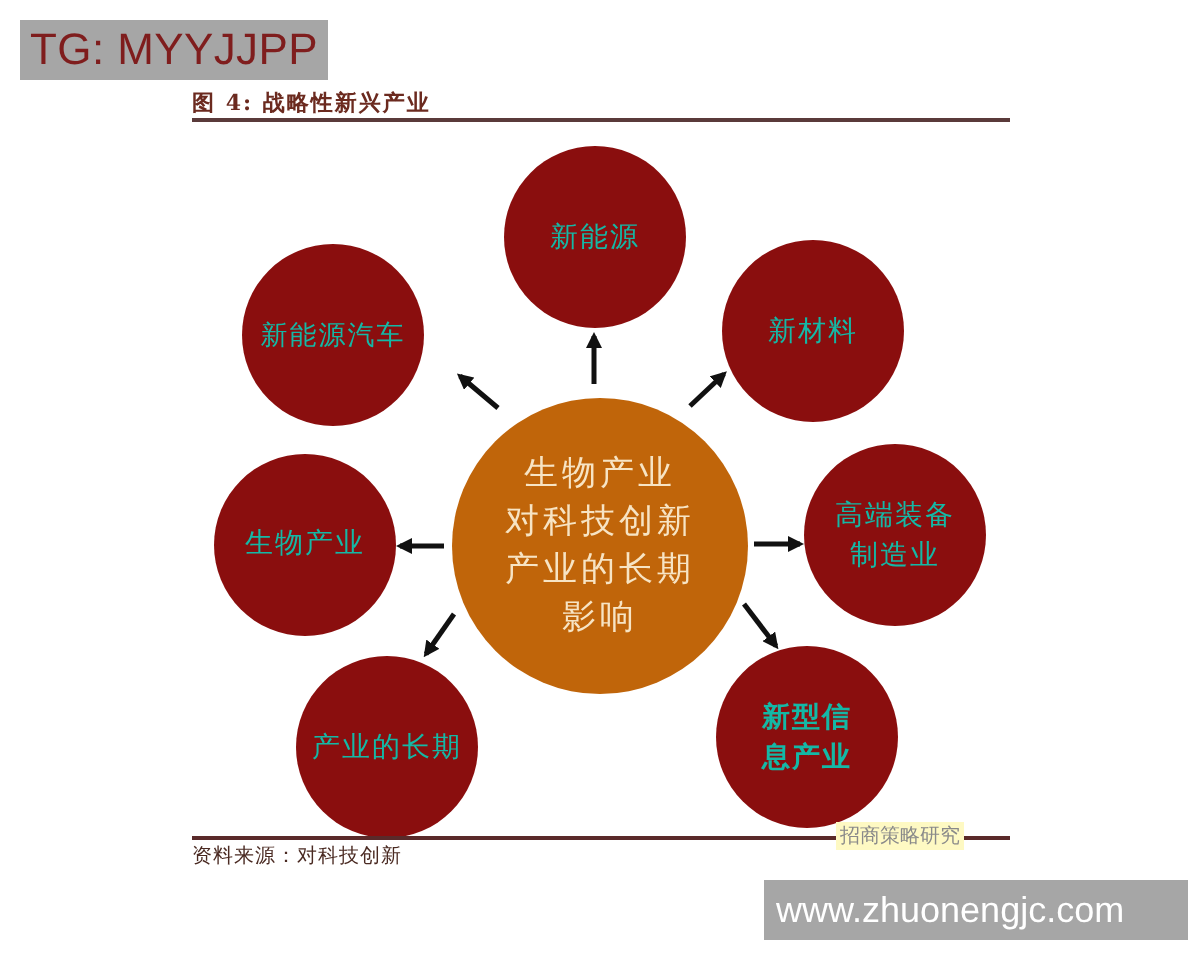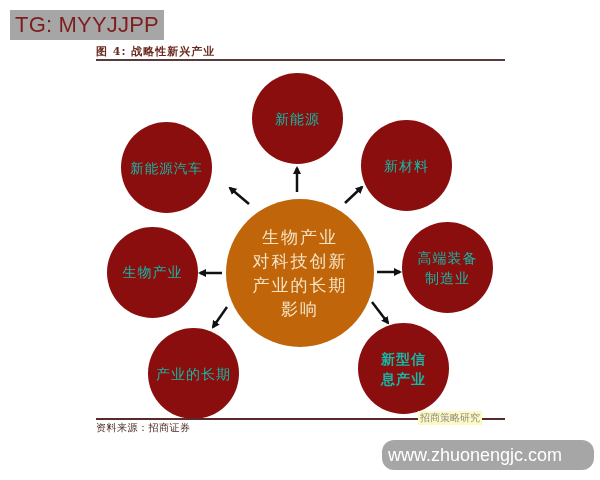--- a/index.html
+++ b/index.html
@@ -77,21 +77,20 @@
       top: 440px;
       width: 212px;
       height: 30px;
       background: #a6a6a6;
       color: #ffffff;
       font-family: "Liberation Sans", "DejaVu Sans", sans-serif;
       font-size: 18px;
       line-height: 30px;
       padding-left: 6px;
       box-sizing: border-box;
-      border-radius: 12px;
     }
     .diagram-svg {
       position: absolute;
       left: 0;
       top: 0;
     }
     .node {
       position: absolute;
       border-radius: 50%;
       display: flex;
@@ -173,16 +172,16 @@
   <span class="node-label">产业的长期</span>
 </div>
 <div class="node outer" style="left:107px; top:227px;font-family:Liberation Serif, serif;">
   <span class="node-label">生物产业</span>
 </div>
 <div class="node outer" style="left:121px; top:122px; padding:0 4px; font-size:13.5px;text-align:right;">
   <span class="node-label">新能源汽车</span>
 </div>
 
 <div class="bottom-rule"></div>
-<div class="source-text">资料来源：招商证券</div>
+<div class="source-text">资料来源：对科技创新</div>
 <div class="watermark">招商策略研究</div>
 
 <div class="site-banner">www.zhuonengjc.com</div>
 
 </body></html>

